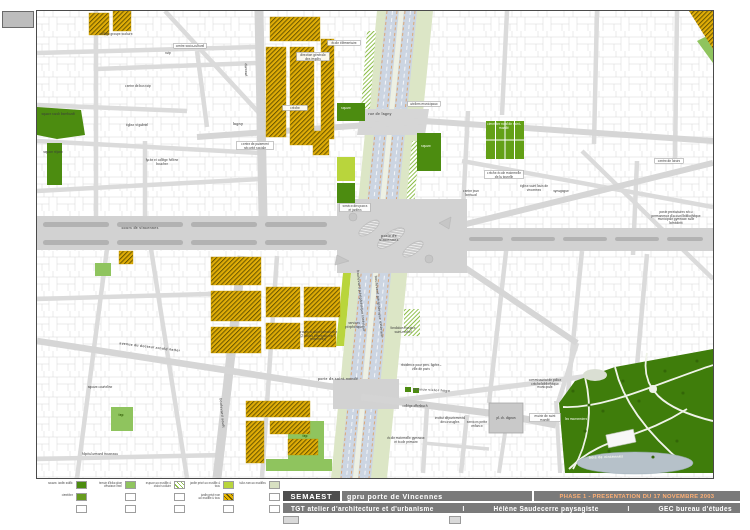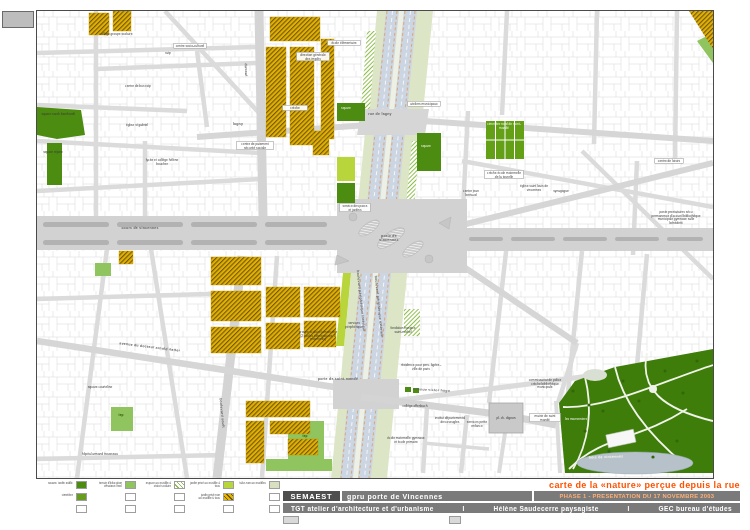--- a/index.html
+++ b/index.html
@@ -370,21 +370,20 @@
     <div class="lcell" style="left:187px;top:504px">
       <span class="llab"></span>
       <span class="sw" data-type="none"></span>
       </div>
     <div class="lcell" style="left:233px;top:504px">
       <span class="llab"></span>
       <span class="sw" data-type="none"></span>
       </div>
   </div>
 
-  <div class="tb-title" style="color:#ff5200">carte de la «nature» perçue depuis la rue</div>
 
   <div class="bar bar-client">
     <span>SEMAEST</span>
   </div>
   <div class="bar bar-project">
     <span>gpru porte de Vincennes</span>
   </div>
   <div class="bar bar-phase">
     <span style="color:#ffb075">PHASE 1 - PRESENTATION DU 17 NOVEMBRE 2003</span>
   </div>

